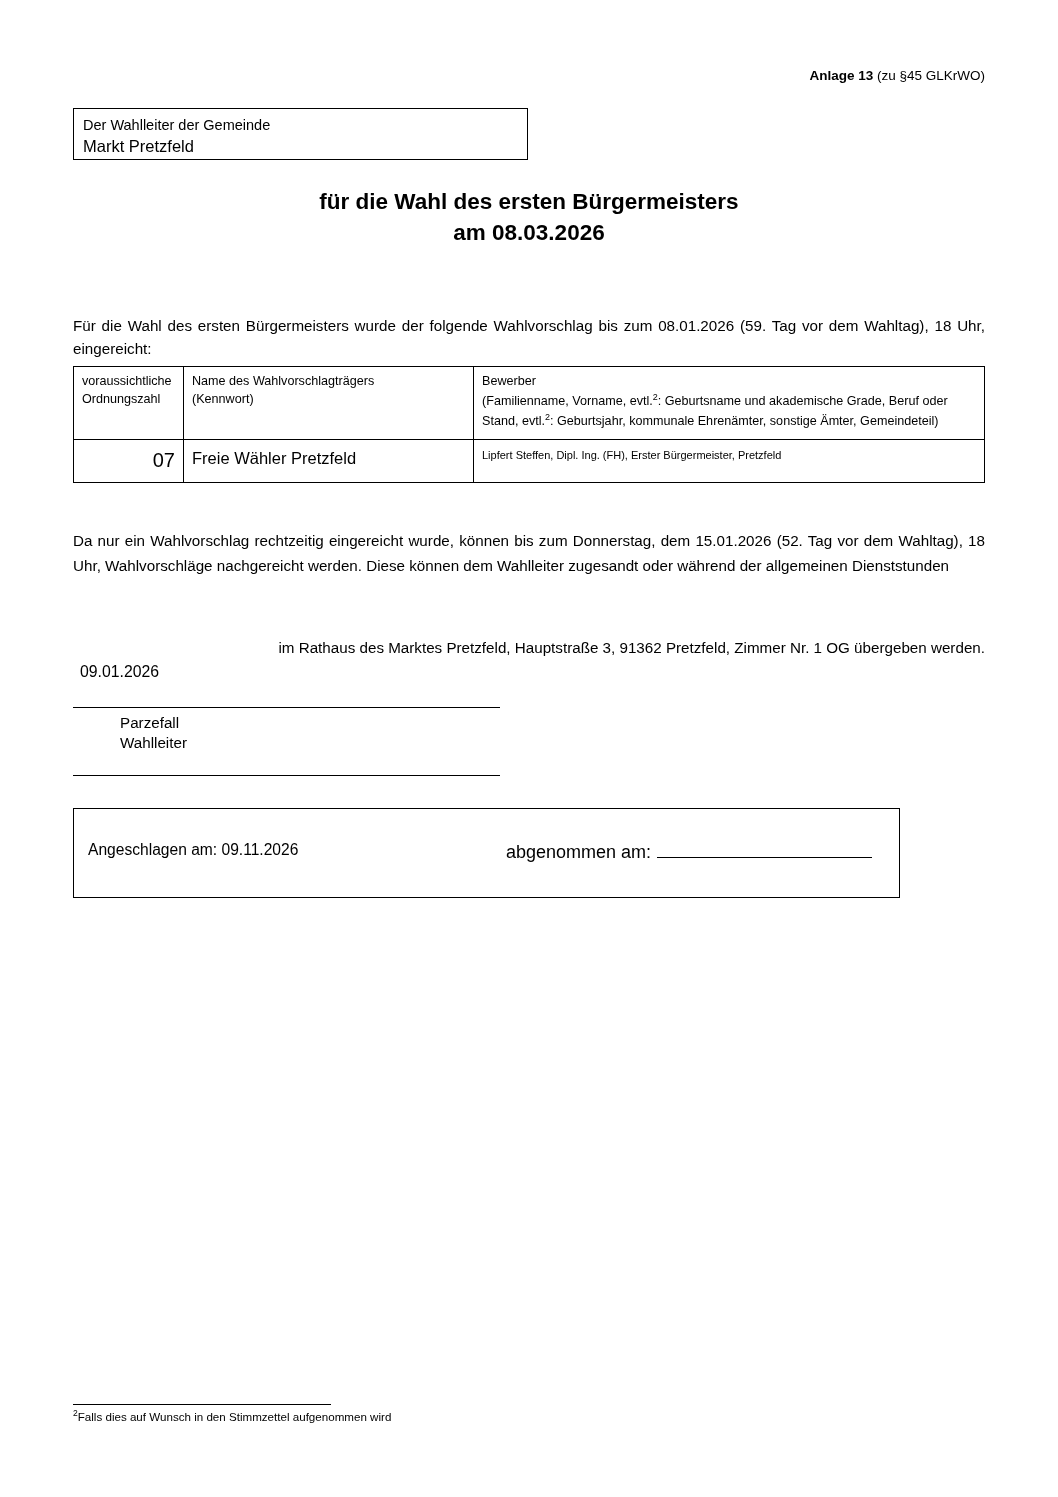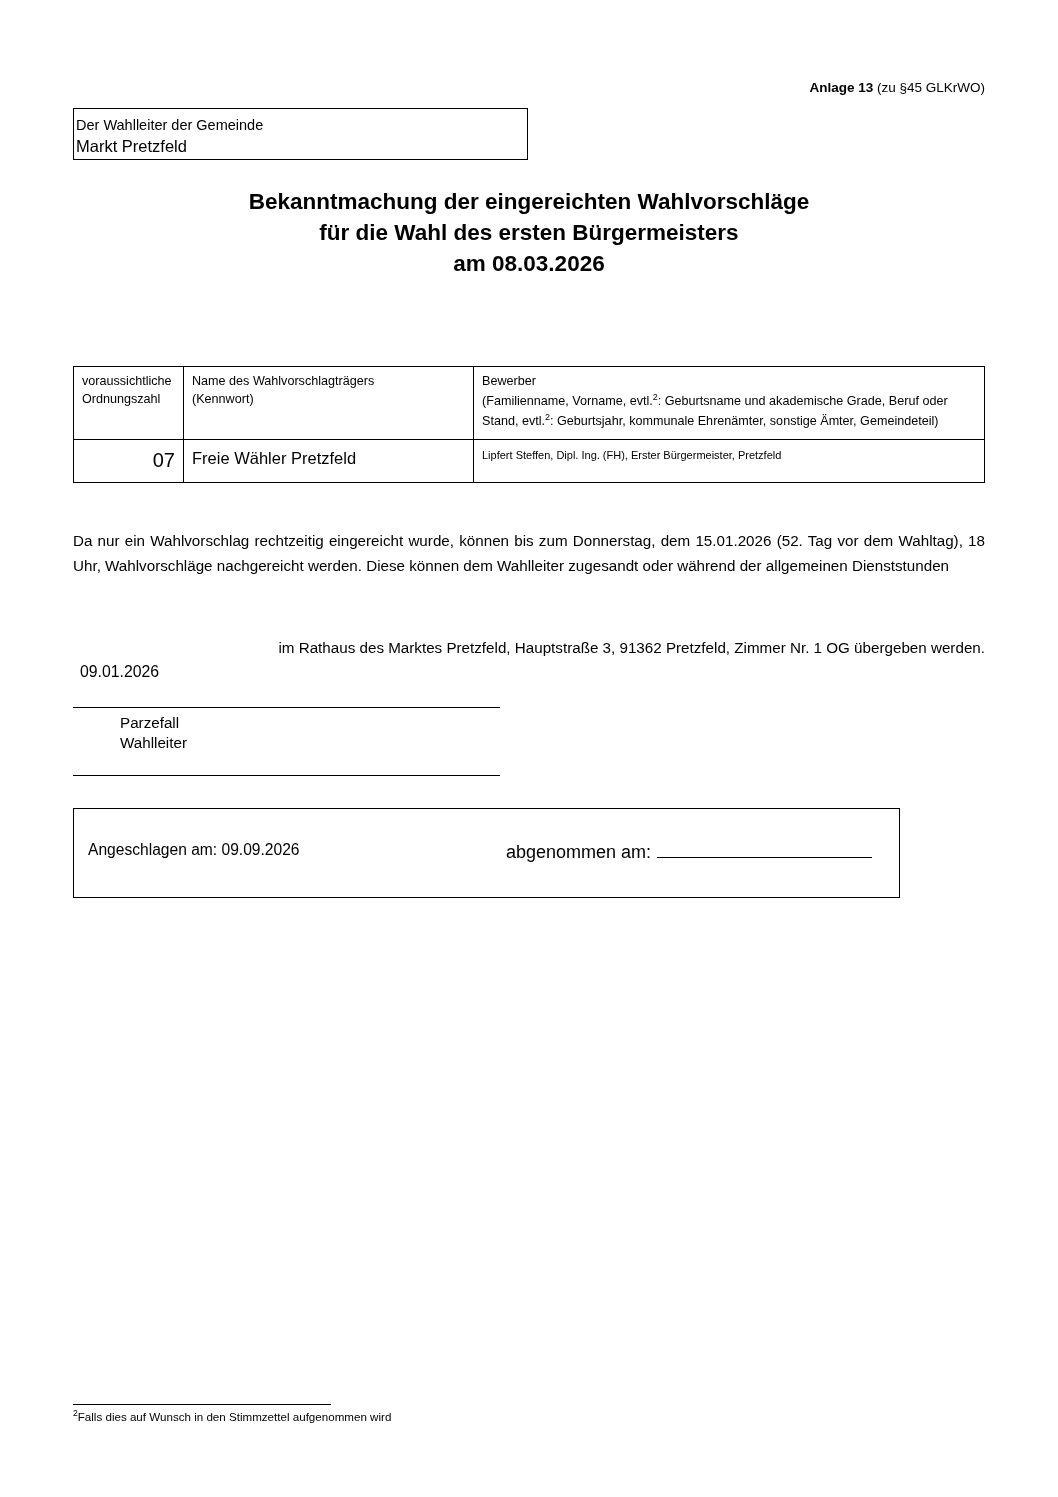--- a/index.html
+++ b/index.html
@@ -18,39 +18,39 @@
     margin: 0 auto;
     background: #ffffff;
     box-sizing: border-box;
     overflow: hidden;
   }
 
   
   .annex-ref {
     position: absolute;
     right: 73px;
-    top: 80px;
+    top: 68px;
     font-size: 13.5px;
     text-align: right;
     white-space: nowrap;
   }
   .annex-ref .bold {
     font-weight: bold;
   }
 
   
   .authority-box {
     position: absolute;
     left: 73px;
     top: 108px;
     width: 455px;
     height: 52px;
     border: 1px solid #000;
     box-sizing: border-box;
-    padding: 7px 10px 0 2px;
+    padding: 7px 10px 0 9px;
   }
   .authority-line1 {
     font-size: 14.5px;
     line-height: 1.35;
   }
   .authority-line2 {
     font-size: 16.5px;
     line-height: 1.3;
   }
 
@@ -223,25 +223,25 @@
   <div class="annex-ref">
     <span class="bold">Anlage 13</span><span> (zu §45 GLKrWO)</span>
   </div>
 
   <div class="authority-box">
     <div class="authority-line1">Der Wahlleiter der Gemeinde</div>
     <div class="authority-line2">Markt Pretzfeld</div>
   </div>
 
   <div class="title">
-    <div>Bekanntmachung der eingereichten Wahlvorschläge</div>
     <div>für die Wahl des ersten Bürgermeisters</div>
     <div>am 08.03.2026</div>
   </div>
 
+  <div class="intro">Für die Wahl des ersten Bürgermeisters wurde der folgende Wahlvorschlag bis zum 08.01.2026 (59. Tag vor dem Wahltag), 18 Uhr, eingereicht:</div>
 
   <table class="proposal-table">
     <colgroup>
       <col class="col-num">
       <col class="col-name">
       <col class="col-cand">
     </colgroup>
     <tbody>
       <tr>
         <td class="head-small">
@@ -272,21 +272,21 @@
 
   <div class="sig-date">09.01.2026</div>
   <div class="sig-rule-1"></div>
   <div class="sig-name">
     <div>Parzefall</div>
     <div>Wahlleiter</div>
   </div>
   <div class="sig-rule-2"></div>
 
   <div class="posting-box">
-    <div class="posting-left">Angeschlagen am: 09.09.2026</div>
+    <div class="posting-left">Angeschlagen am: 09.11.2026</div>
     <div class="posting-right">
       <span>abgenommen am:</span><span class="blank-line"></span>
     </div>
   </div>
 
   <div class="footnote-rule"></div>
   <div class="footnote">
     <span class="sup">2</span><span>Falls dies auf Wunsch in den Stimmzettel aufgenommen wird</span>
   </div>
 

